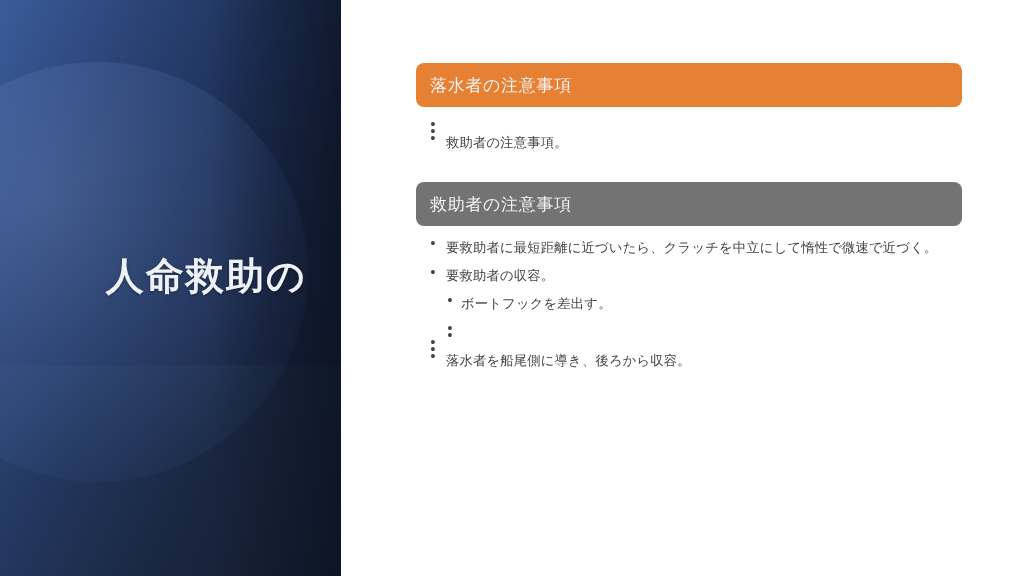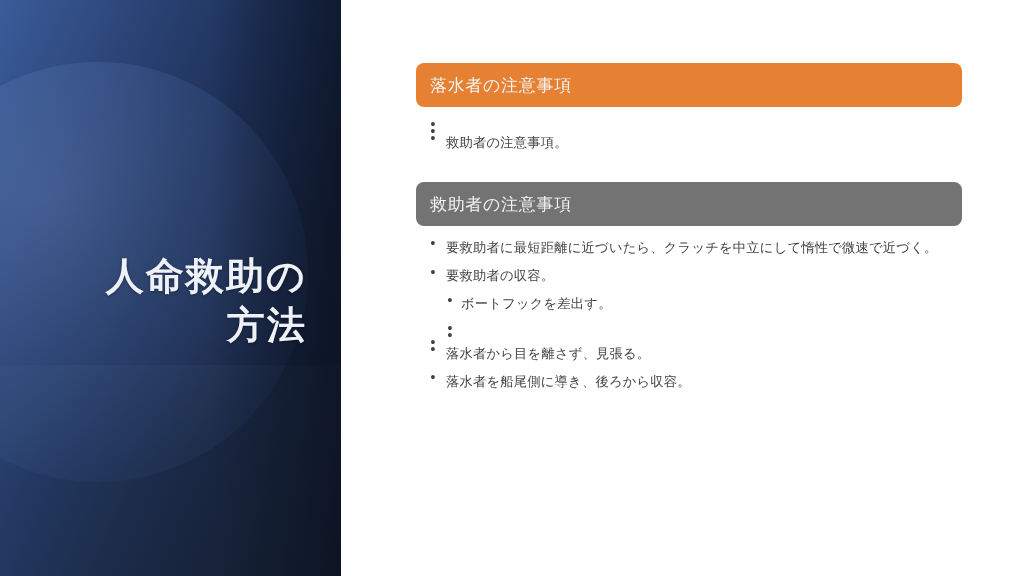--- a/index.html
+++ b/index.html
@@ -140,21 +140,20 @@
 <body>
 
 <div class="slide">
 
   <div class="title-panel">
     <div class="panel-circle"></div>
     <div class="panel-band"></div>
     <div class="panel-vignette"></div>
     <div class="slide-title">
       <div>人命救助の</div>
-      <div>方法</div>
     </div>
   </div>
 
   <div class="content">
 
     <div class="gap-after-header" style="height:55px"></div>
 
     <div class="section">
       <div class="section-header" style="background:#E68033">落水者の注意事項</div>
       <div class="gap-after-header"></div>
@@ -194,21 +193,20 @@
           <span class="dot">•</span>
         </li>
         <li class="bullet lvl2">
           <span class="dot">•</span>
         </li>
         <li class="bullet lvl1">
           <span class="dot">•</span>
         </li>
         <li class="bullet lvl1">
           <span class="dot">•</span>
-          <span class="txt">落水者から目を離さず、見張る。</span>
         </li>
         <li class="bullet lvl1">
           <span class="dot">•</span>
           <span class="txt">落水者を船尾側に導き、後ろから収容。</span>
         </li>
       </ul>
     </div>
 
   </div>
 </div>

